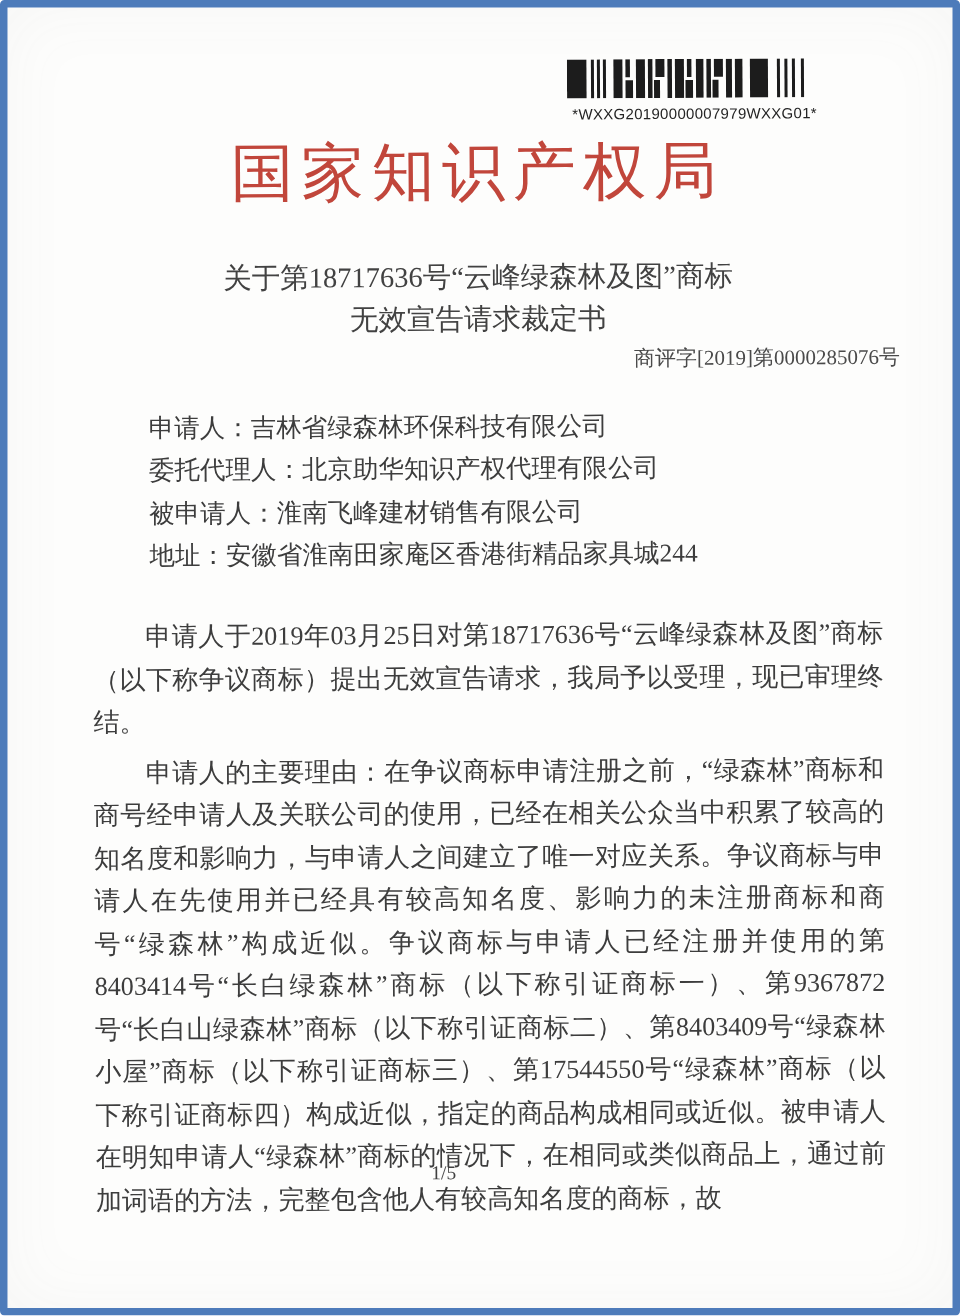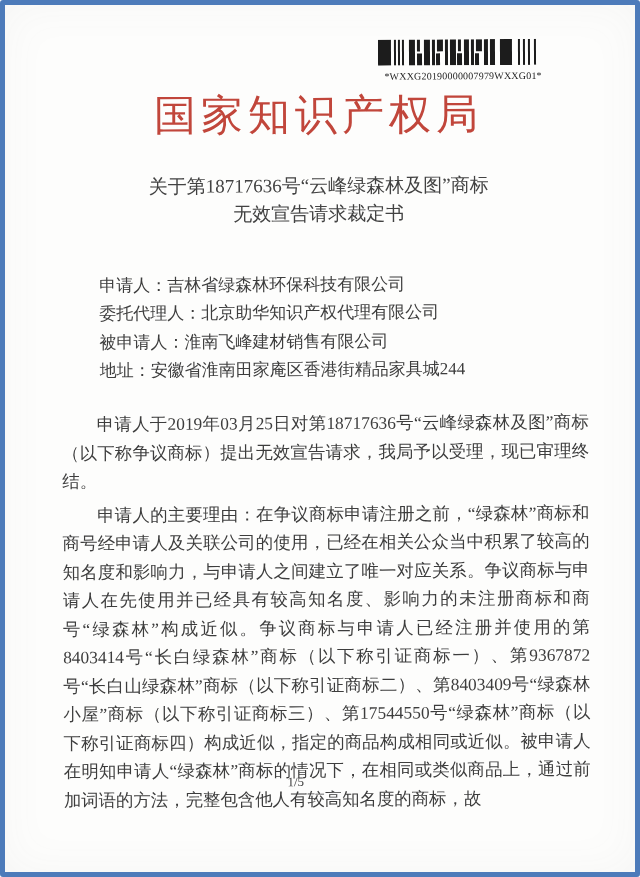--- a/index.html
+++ b/index.html
@@ -33,21 +33,21 @@
     text-align: center;
   }
   .barcode .bars {
     width: 170px;
     height: 26px;
     display: inline-block;
   }
   .barcode .bars rect { fill: #1c1c1c; }
   .barcode-text {
     margin-top: 1px;
-    font-family: Liberation Serif, serif;
+    font-family: Liberation Sans, sans-serif;
     font-size: 10px;
     letter-spacing: 0.2px;
     color: #242424;
     white-space: nowrap;
   }
   .agency {
     position: absolute;
     top: 82px;
     left: 0;
     width: 100%;
@@ -146,20 +146,21 @@
       <div class="barcode-text">*WXXG20190000007979WXXG01*</div>
     </div>
 
     <h1 class="agency">国家知识产权局</h1>
 
     <div class="doc-title">
       <div>关于第18717636号“云峰绿森林及图”商标</div>
       <div>无效宣告请求裁定书</div>
     </div>
 
+    <div class="doc-number">商评字[2019]第0000285076号</div>
 
     <div class="parties">
       <div class="party-line">申请人：吉林省绿森林环保科技有限公司</div>
       <div class="party-line">委托代理人：北京助华知识产权代理有限公司</div>
       <div class="party-line">被申请人：淮南飞峰建材销售有限公司</div>
       <div class="party-line">地址：安徽省淮南田家庵区香港街精品家具城244</div>
     </div>
 
     <div class="body-text">
       <p>申请人于2019年03月25日对第18717636号“云峰绿森林及图”商标（以下称争议商标）提出无效宣告请求，我局予以受理，现已审理终结。</p>

